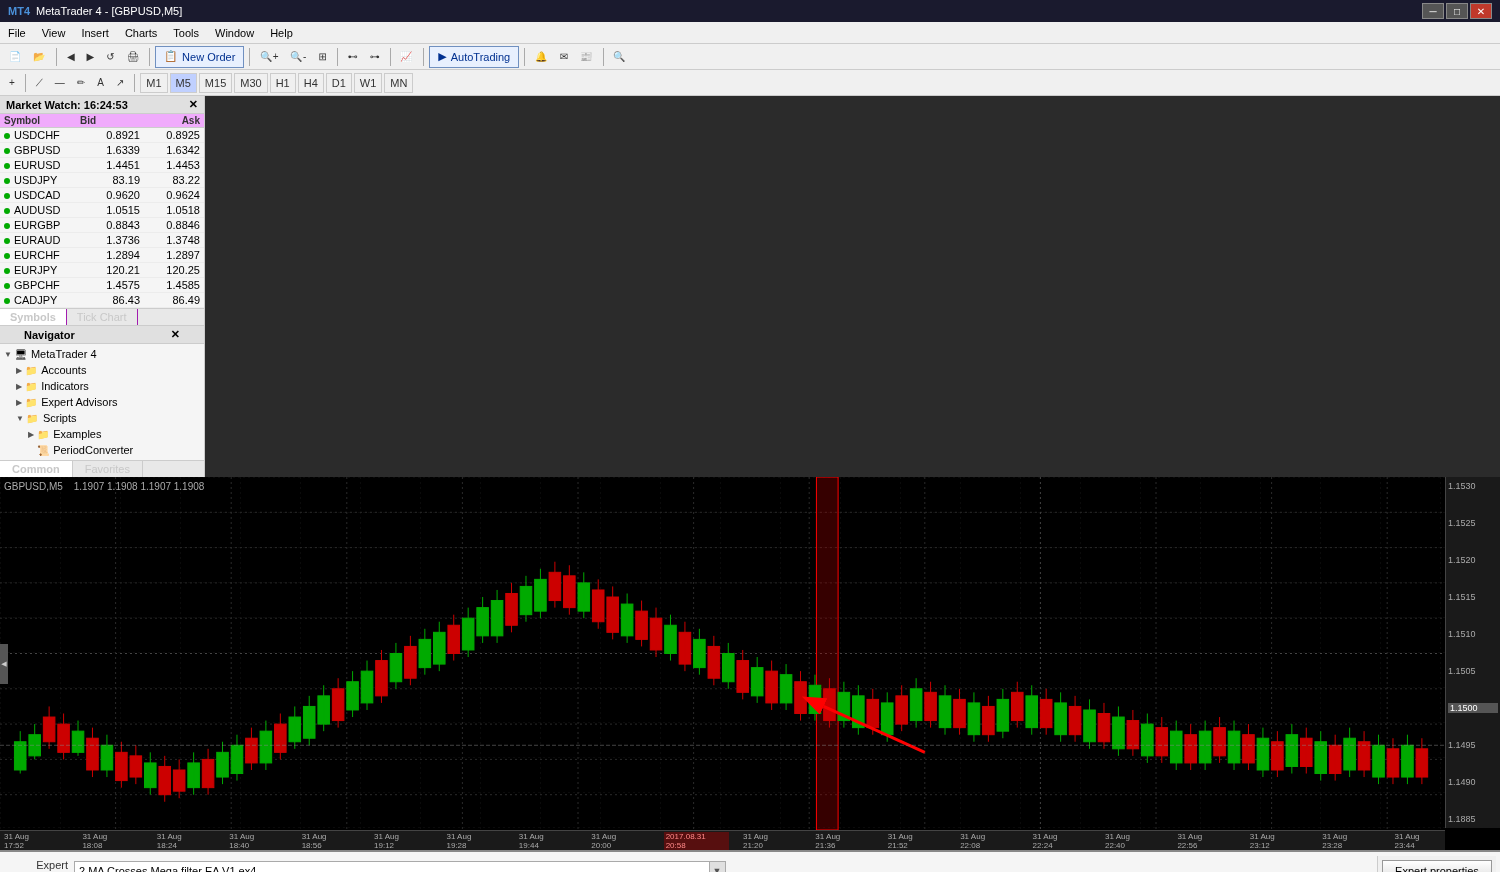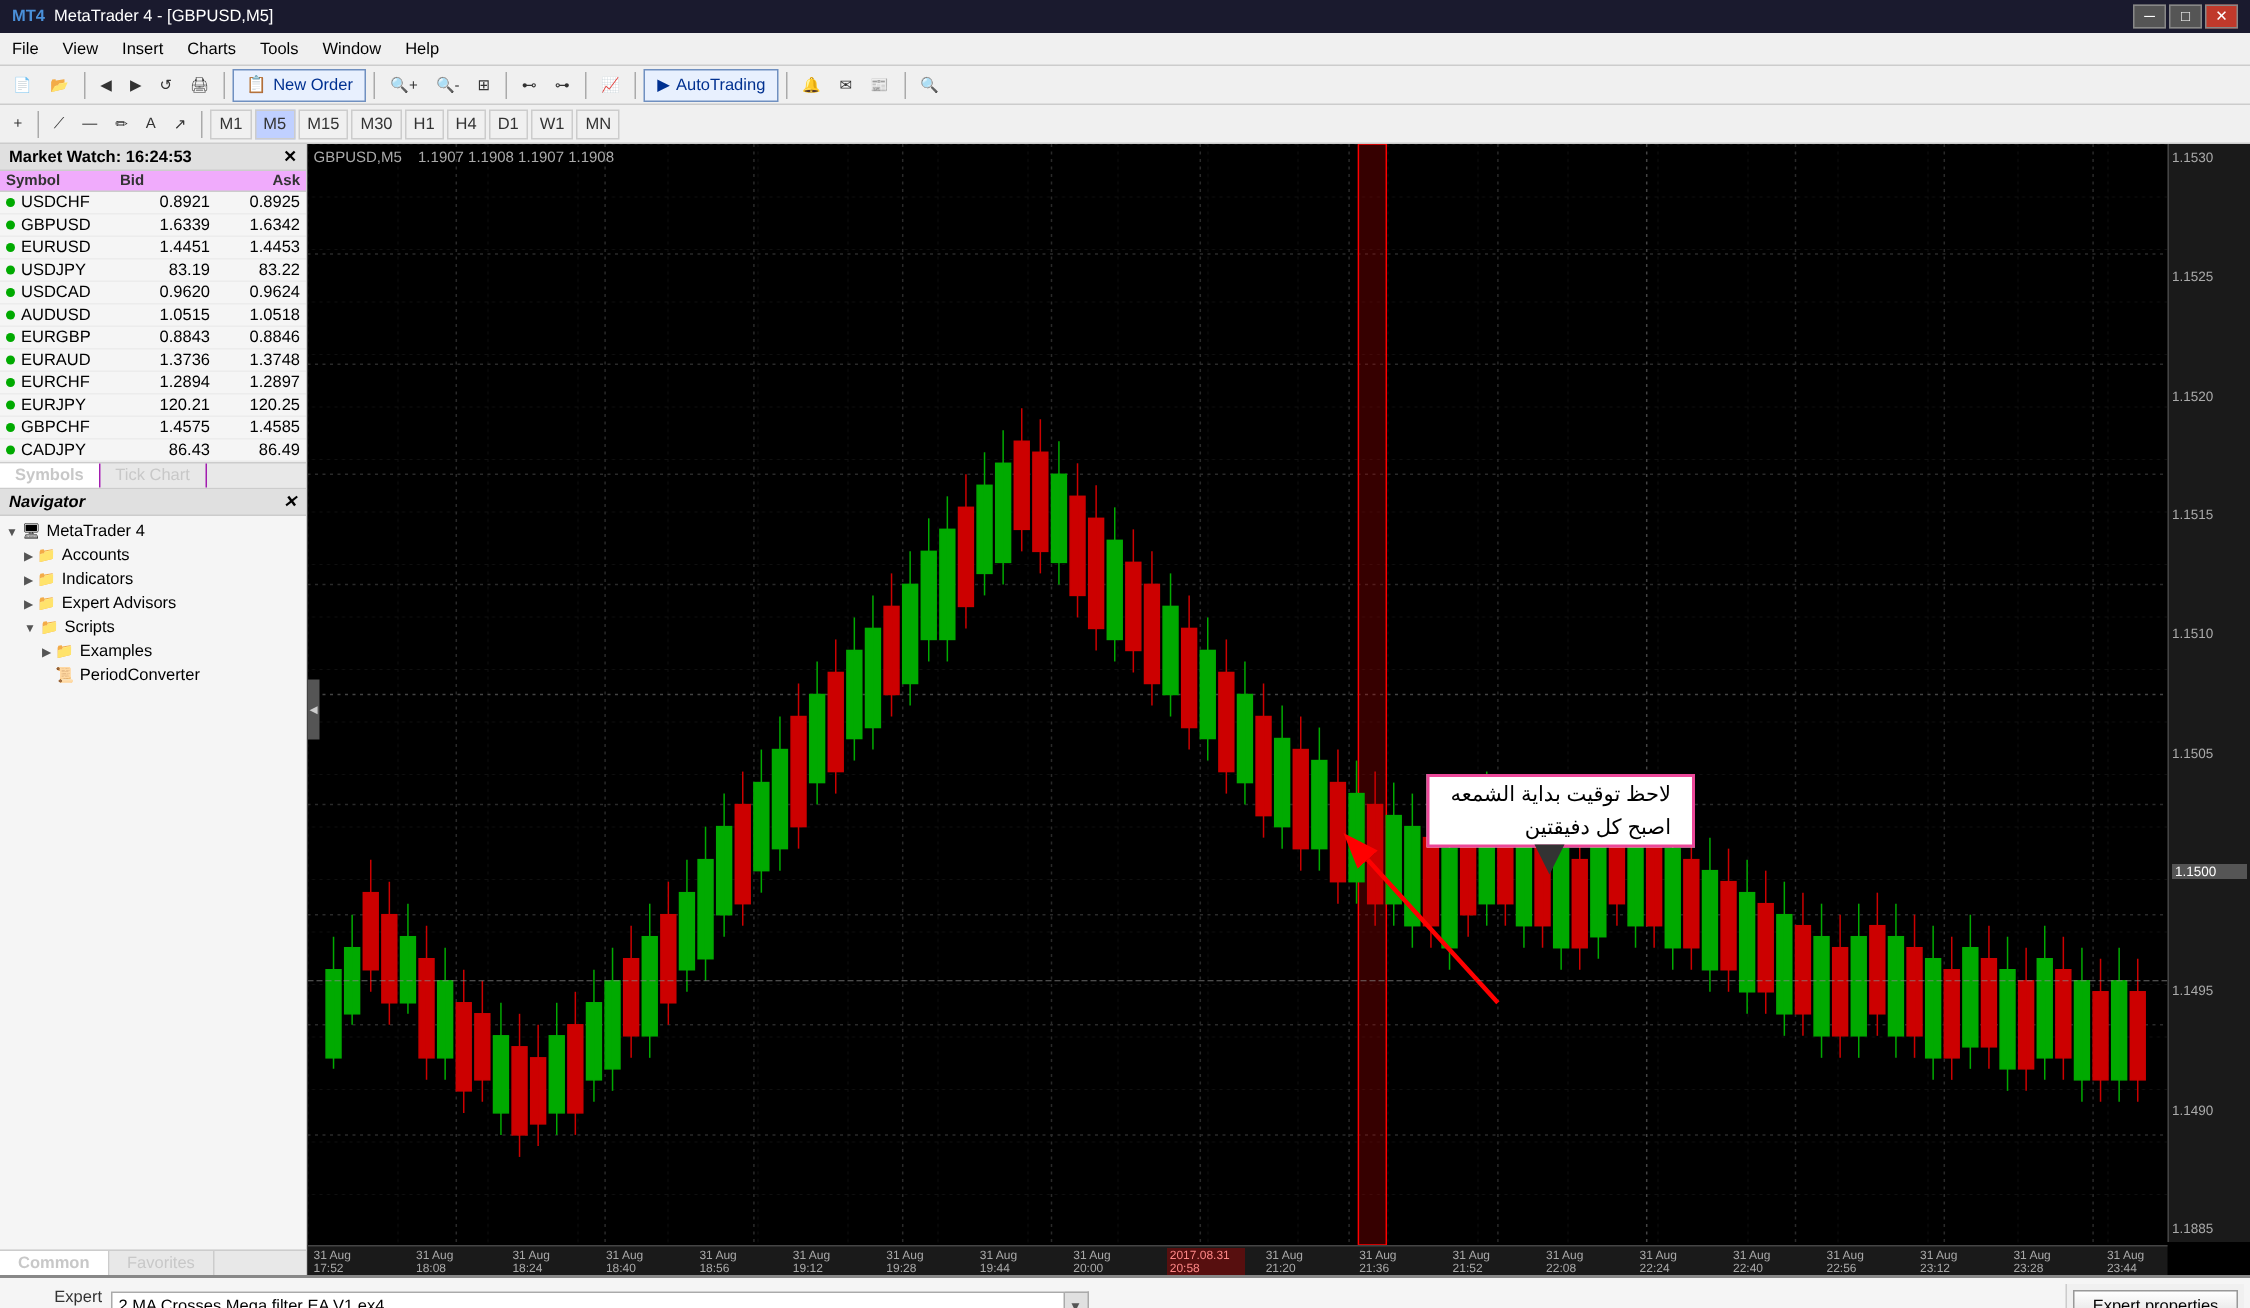--- a/index.html
+++ b/index.html
@@ -20,41 +20,41 @@
     #toolbar1 { background: #f0f0f0; height: 26px; display: flex; align-items: center; padding: 0 4px; border-bottom: 1px solid #ccc; gap: 2px; }
     .tb-btn { background: #f0f0f0; border: 1px solid transparent; padding: 2px 4px; cursor: pointer; font-size: 10px; color: #333; display: flex; align-items: center; height: 22px; }
     .tb-separator { width: 1px; height: 18px; background: #aaa; margin: 0 3px; }
     .tb-btn-special { background: #e8f0fe; border: 1px solid #7090c0; padding: 2px 8px; cursor: pointer; font-size: 11px; color: #003090; display: flex; align-items: center; gap: 4px; }
     
     
     #toolbar2 { background: #f0f0f0; height: 26px; display: flex; align-items: center; padding: 0 4px; border-bottom: 1px solid #ccc; gap: 2px; }
     .period-btn { background: #f0f0f0; border: 1px solid #ccc; padding: 1px 5px; cursor: pointer; font-size: 11px; color: #333; height: 20px; }
     
     
-    #main { display: flex; flex-direction: row; height: calc(872px - 22px - 22px - 26px - 26px - 22px); }
+    #main { display: flex; flex-direction: column; height: calc(872px - 22px - 22px - 26px - 26px - 22px); }
     
     
     #left-panel { width: 205px; min-width: 205px; background: #f5f5f5; border-right: 1px solid #ccc; display: flex; flex-direction: column; }
     
     
     #market-watch { flex: 0 0 auto; border-bottom: 1px solid #ccc; }
     #market-watch-header { background: #e0e0e0; padding: 2px 6px; font-size: 11px; font-weight: bold; color: #000; border-bottom: 1px solid #ccc; display: flex; justify-content: space-between; align-items: center; }
     #market-watch-cols { display: grid; grid-template-columns: 1fr 60px 60px; background: #f0abfc; border-bottom: 1px solid #ccc; font-size: 10px; color: #333; font-weight: bold; padding: 1px 4px; }
     .mw-row { display: grid; grid-template-columns: 1fr 60px 60px; padding: 1px 4px; font-size: 11px; color: #000; border-bottom: 1px solid #ececec; }
     .mw-dot { display: inline-block; width: 6px; height: 6px; border-radius: 50%; margin-right: 4px; }
     .dot-green { background: #00aa00; }
     .mw-bid { color: #000; text-align: right; }
     .mw-ask { color: #000; text-align: right; }
     .mw-tabs { display: flex; border-top: 1px solid #ccc; background: #e8e8e8; }
     .mw-tab { padding: 2px 10px; font-size: 11px; cursor: pointer; border-right: 1px solid #a21caf; }
     .mw-tab.active { background: #fff; font-weight: bold; }
     
     
     #navigator { flex: 1; overflow: auto; }
-    #navigator-header { background: #e0e0e0; padding: 2px 6px; font-size: 11px; font-weight: bold; color: #000; border-bottom: 1px solid #ccc; display: flex; justify-content: space-between; align-items: center; font-style: italic; }
+    #navigator-header { background: #e0e0e0; padding: 2px 24px; font-size: 11px; font-weight: bold; color: #000; border-bottom: 1px solid #ccc; display: flex; justify-content: space-between; align-items: center; }
     .nav-tree { padding: 2px 0; }
     .nav-item { display: flex; align-items: center; padding: 1px 4px; cursor: pointer; font-size: 11px; color: #000; }
     .nav-indent1 { padding-left: 16px; }
     .nav-indent2 { padding-left: 28px; }
     .nav-icon { width: 14px; height: 14px; margin-right: 3px; display: inline-flex; align-items: center; justify-content: center; font-size: 10px; }
     .folder-icon { color: #e8a000; }
     .tree-arrow { font-size: 8px; margin-right: 2px; color: #555; }
     
     
     #nav-bottom-tabs { display: flex; background: #e8e8e8; border-top: 1px solid #ccc; }

